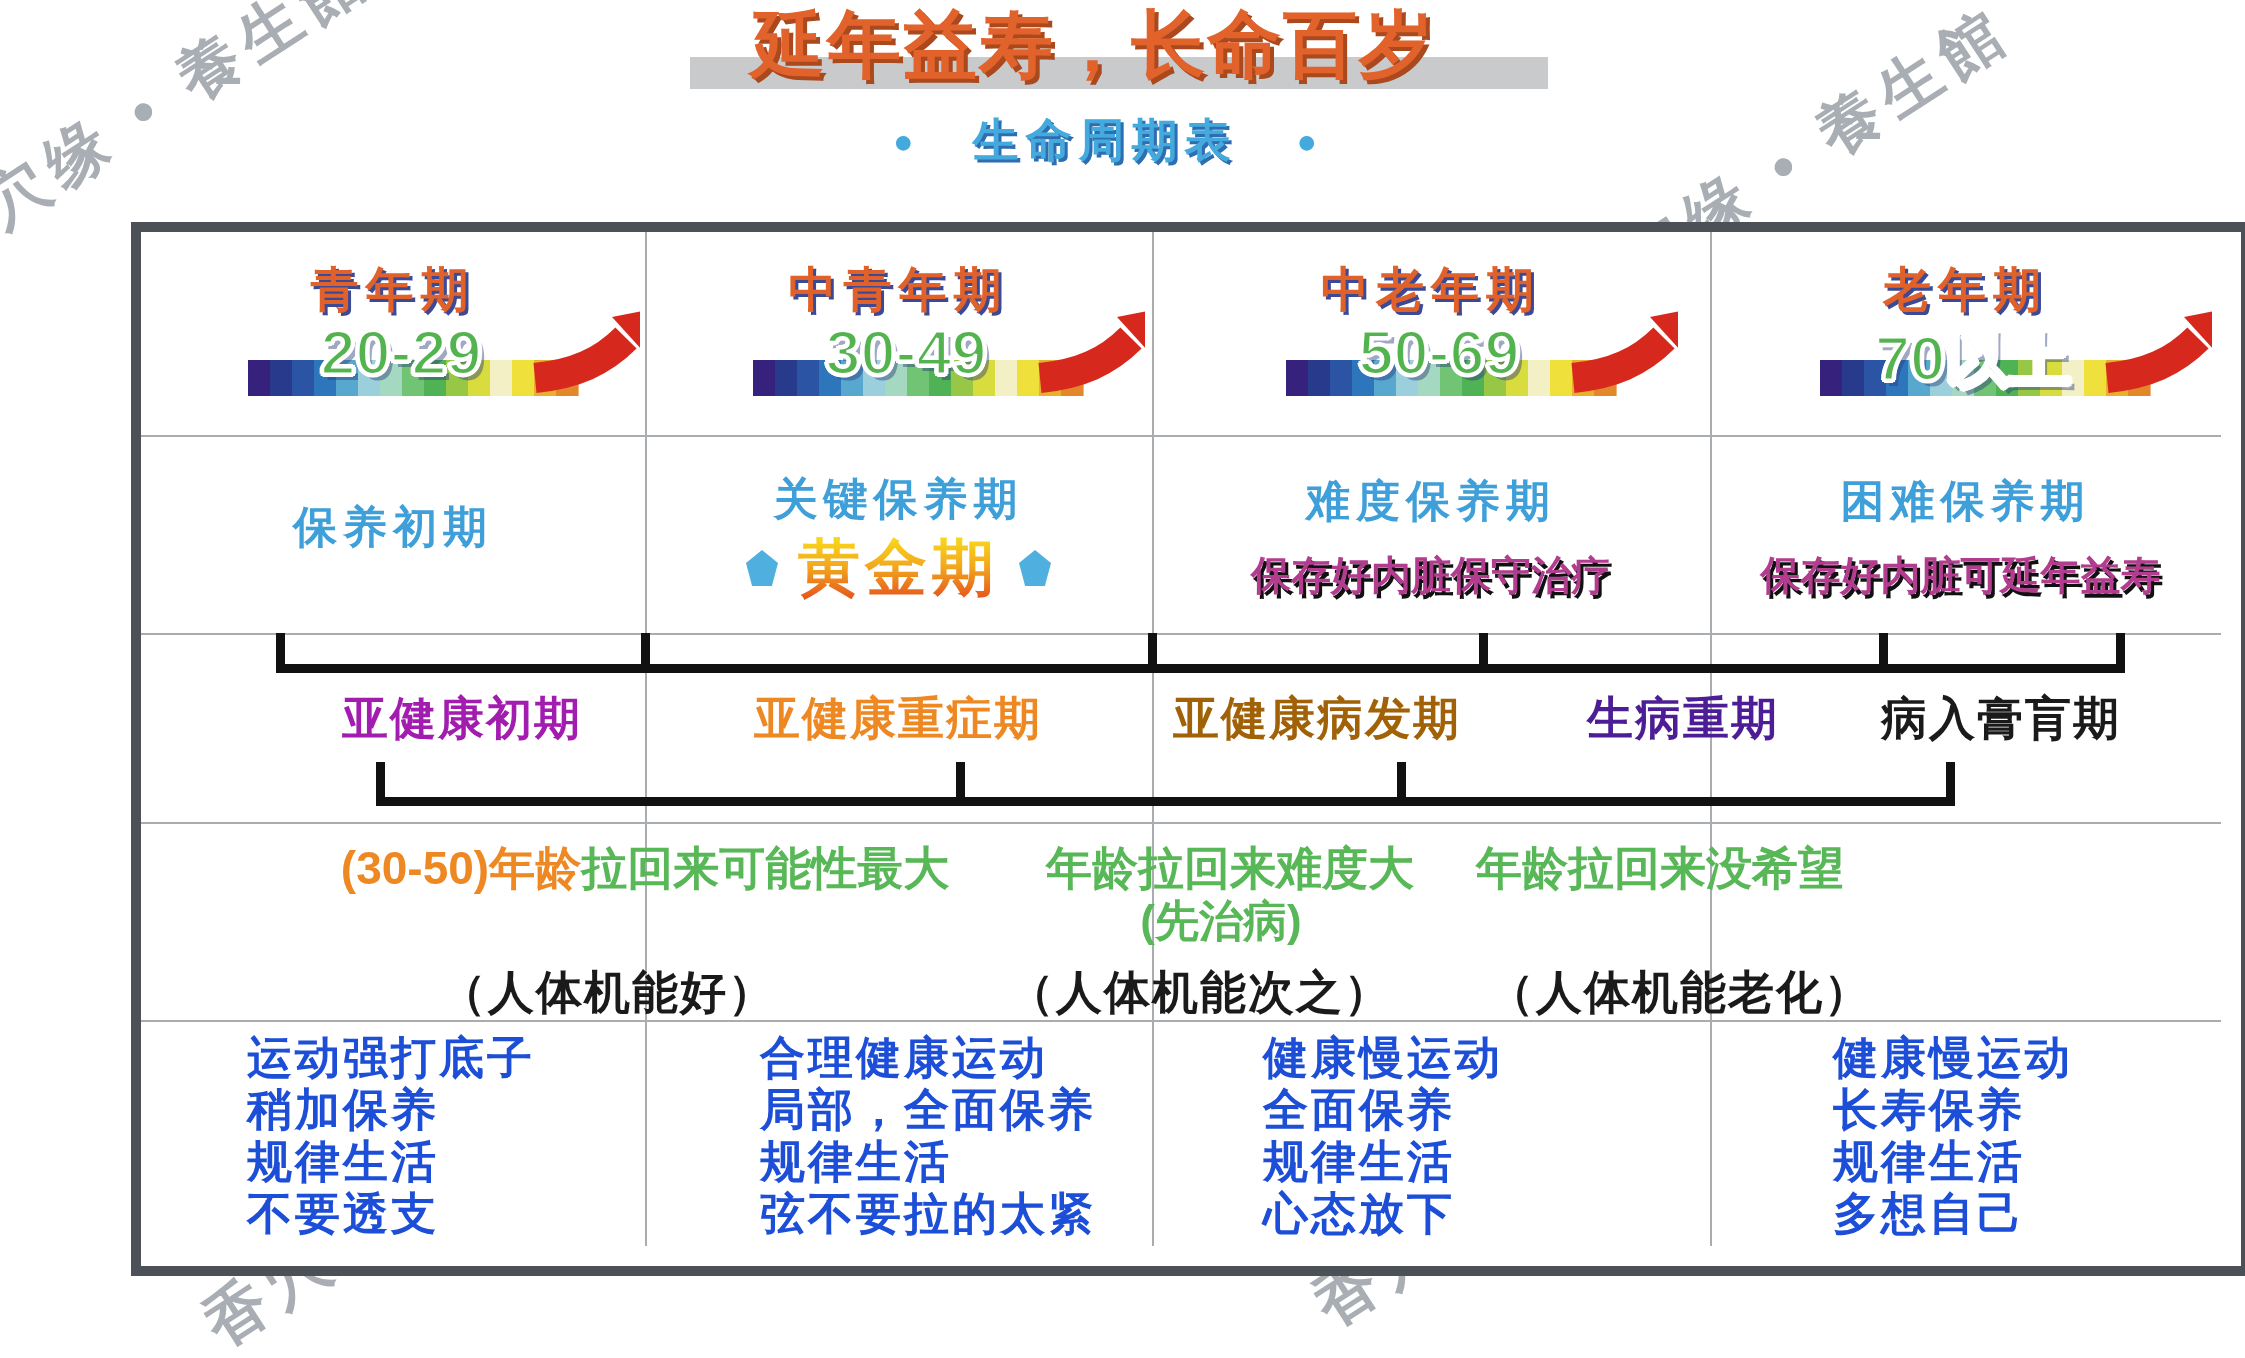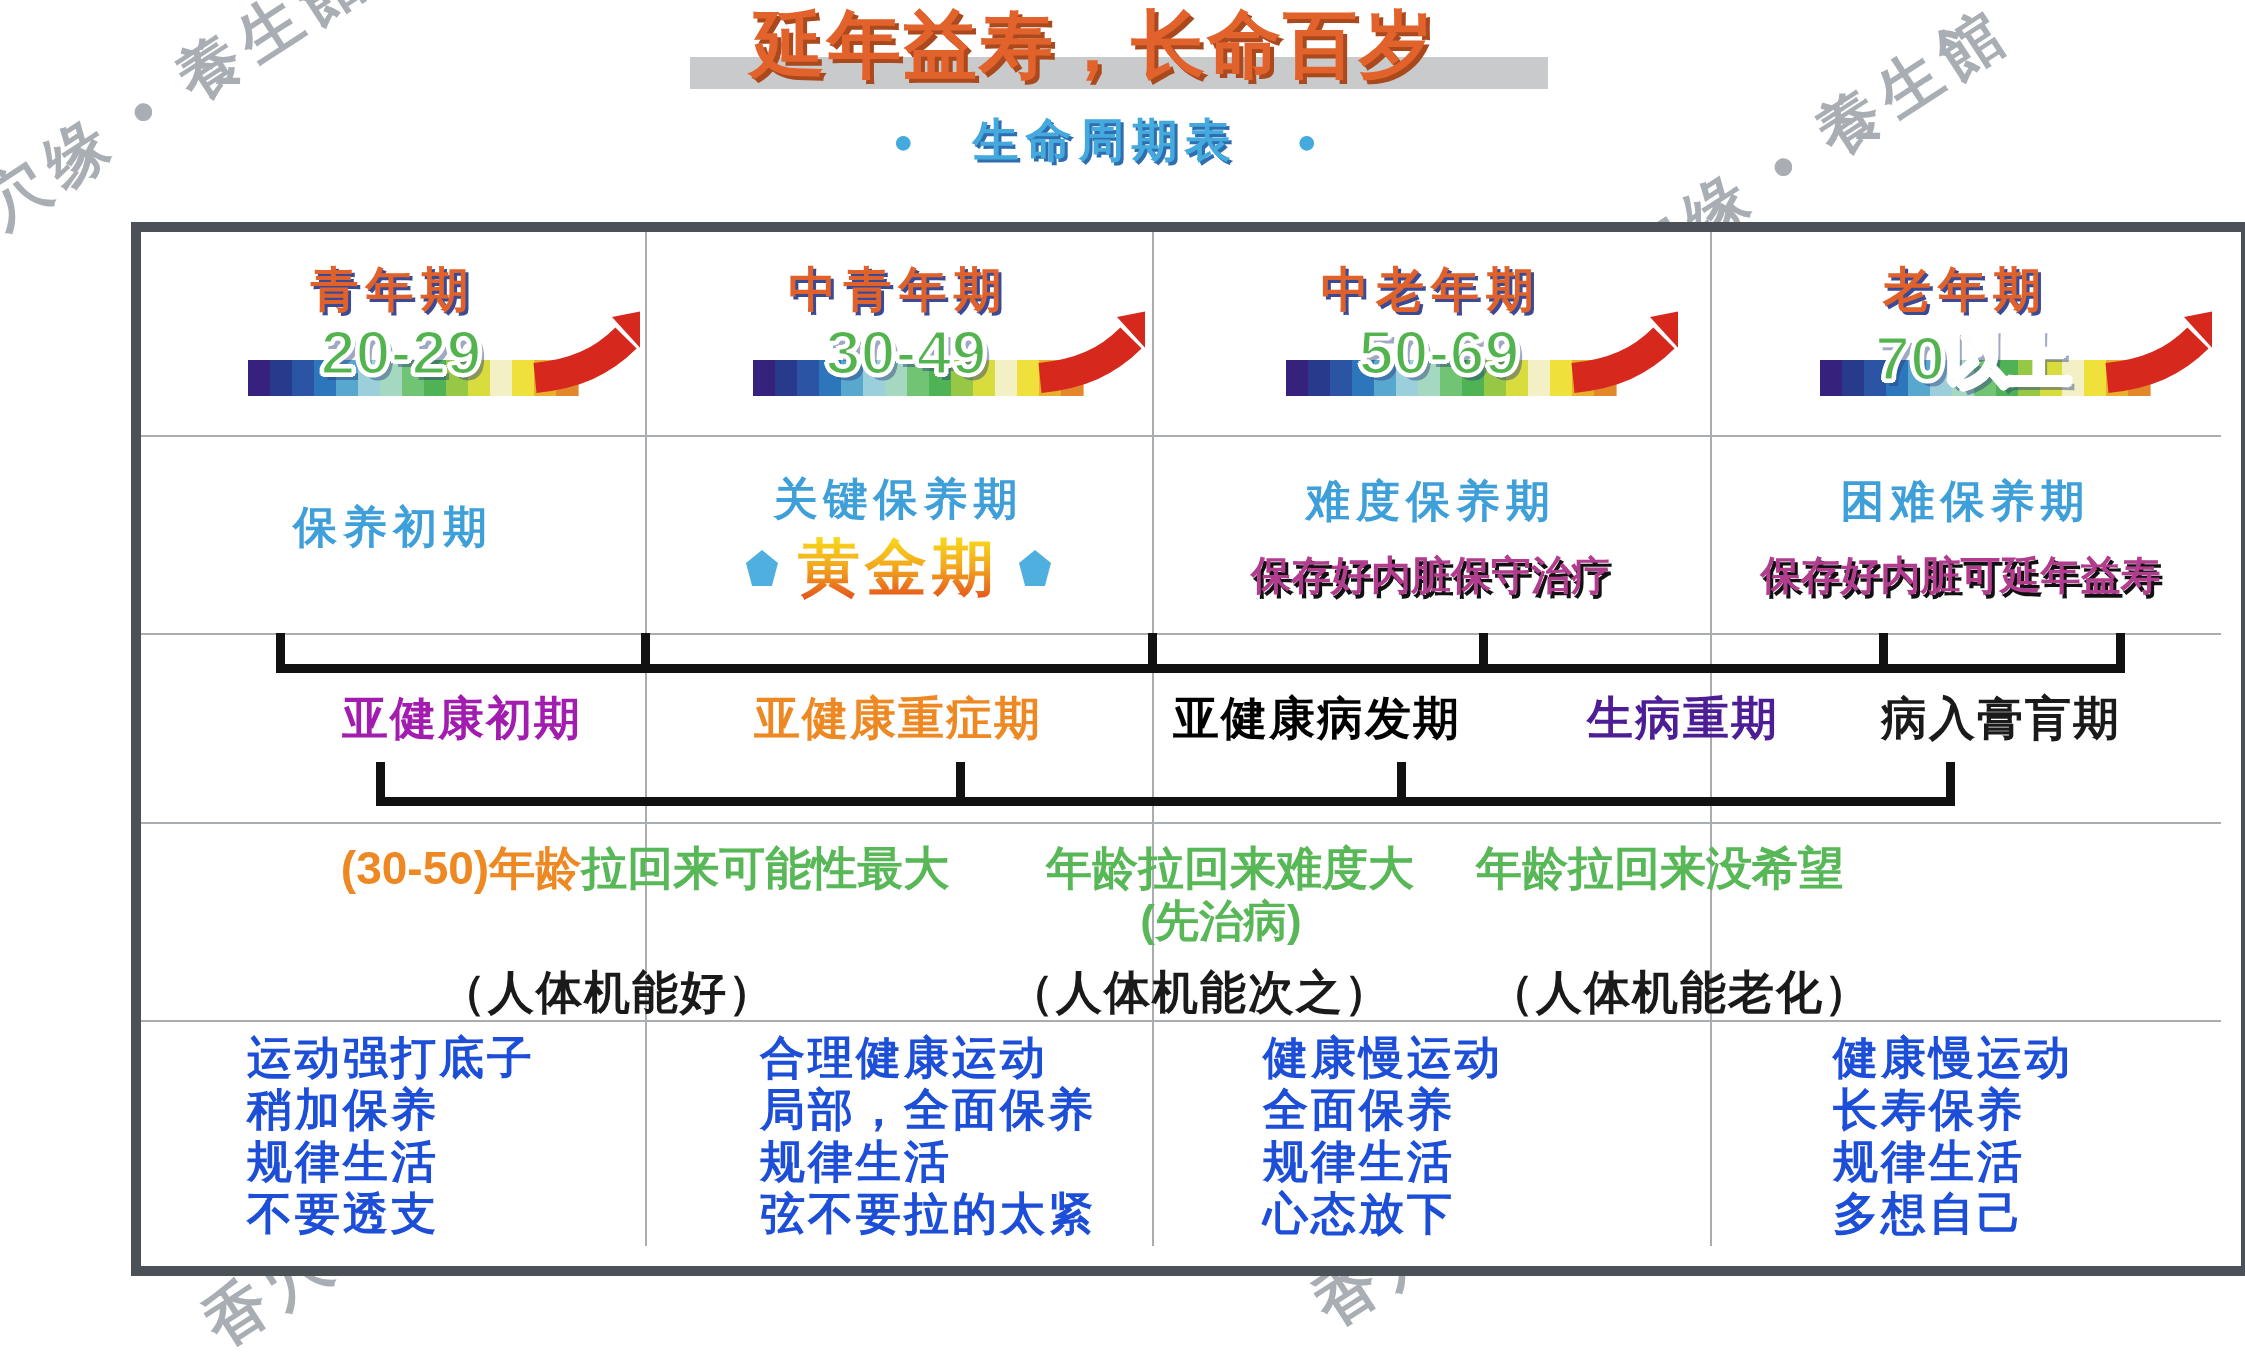--- a/index.html
+++ b/index.html
@@ -197,21 +197,21 @@
       <div class="brk" style="left:139px;top:432px;width:1840px;height:9px;"></div>
       <div class="brk" style="left:135px;top:401px;width:9px;height:40px;"></div>
       <div class="brk" style="left:500px;top:401px;width:9px;height:40px;"></div>
       <div class="brk" style="left:1007px;top:401px;width:9px;height:40px;"></div>
       <div class="brk" style="left:1338px;top:401px;width:9px;height:40px;"></div>
       <div class="brk" style="left:1738px;top:401px;width:9px;height:40px;"></div>
       <div class="brk" style="left:1975px;top:401px;width:9px;height:40px;"></div>
 
       <div class="phase" style="left: 321px; color: #a21caf;">亚健康初期</div>
       <div class="phase" style="left: 757px; color: rgb(238, 136, 34);">亚健康重症期</div>
-      <div class="phase" style="left: 1176px; color: #000000;">亚健康病发期</div>
+      <div class="phase" style="left: 1176px; color: #a16207;">亚健康病发期</div>
       <div class="phase" style="left: 1542px; color: #4c1d95;">生病重期</div>
       <div class="phase" style="left: 1860px; color: rgb(26, 26, 26);">病入膏肓期</div>
 
       <div class="brk" style="left:239px;top:565px;width:1570px;height:9px;"></div>
       <div class="brk" style="left:235px;top:530px;width:9px;height:44px;"></div>
       <div class="brk" style="left:815px;top:530px;width:9px;height:44px;"></div>
       <div class="brk" style="left:1256px;top:530px;width:9px;height:44px;"></div>
       <div class="brk" style="left:1805px;top:530px;width:9px;height:44px;"></div>
 
       <div class="rec" style="left:504px;">

